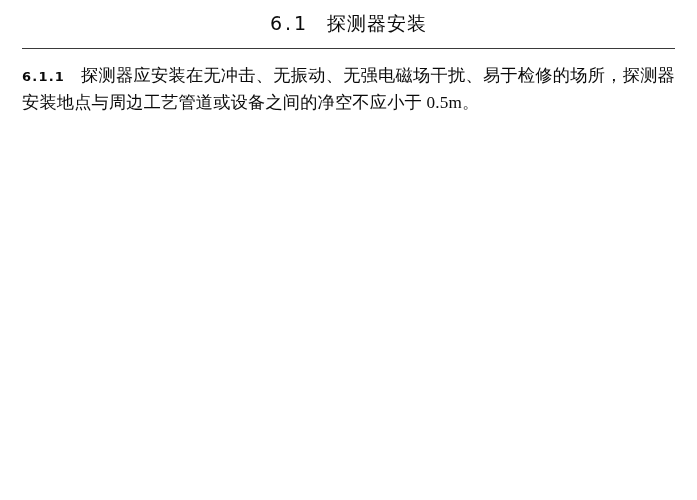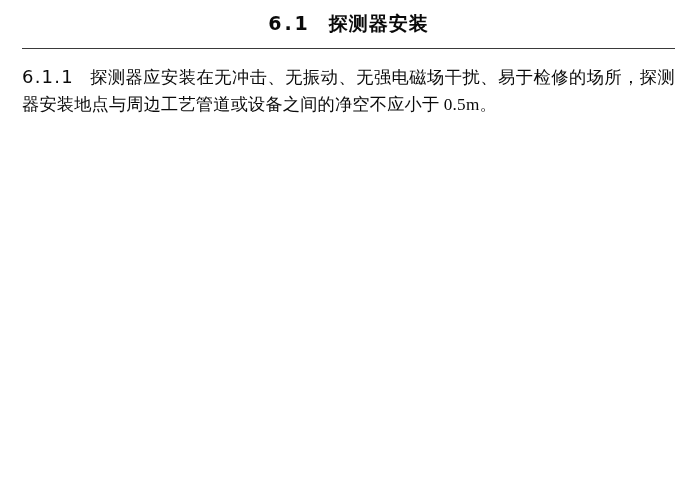--- a/index.html
+++ b/index.html
@@ -16,21 +16,21 @@
   }
   .page {
     position: relative;
     width: 697px;
     height: 500px;
     box-sizing: border-box;
     padding: 0 22px 0 22px;
   }
   .section-title {
     text-align: center;
-    font-weight: bold;
+    font-weight: normal;
     font-size: 19px;
     letter-spacing: 1px;
     margin: 10px 0 0 0;
     padding: 0;
     line-height: 1.4;
     font-family: "DejaVu Sans", "Liberation Sans", sans-serif;
   }
   .section-title .num {
     margin-right: 18px;
     letter-spacing: 3px;
@@ -43,24 +43,24 @@
   }
   .clause {
     margin-top: 13px;
     font-size: 17.2px;
     line-height: 1.62;
     text-align: justify;
     text-justify: inter-ideograph;
     letter-spacing: 0.2px;
   }
   .clause .label {
-    font-weight: normal;
+    font-weight: bold;
     letter-spacing: 1.2px;
     font-family: "DejaVu Sans", "Liberation Sans", sans-serif;
-    font-size: 18px;
+    font-size: 13px;
   }
   .clause .gap {
     display: inline-block;
     width: 16px;
   }
   .clause .body {
     font-family: Liberation Serif, serif;
   }
 </style>
 </head>

